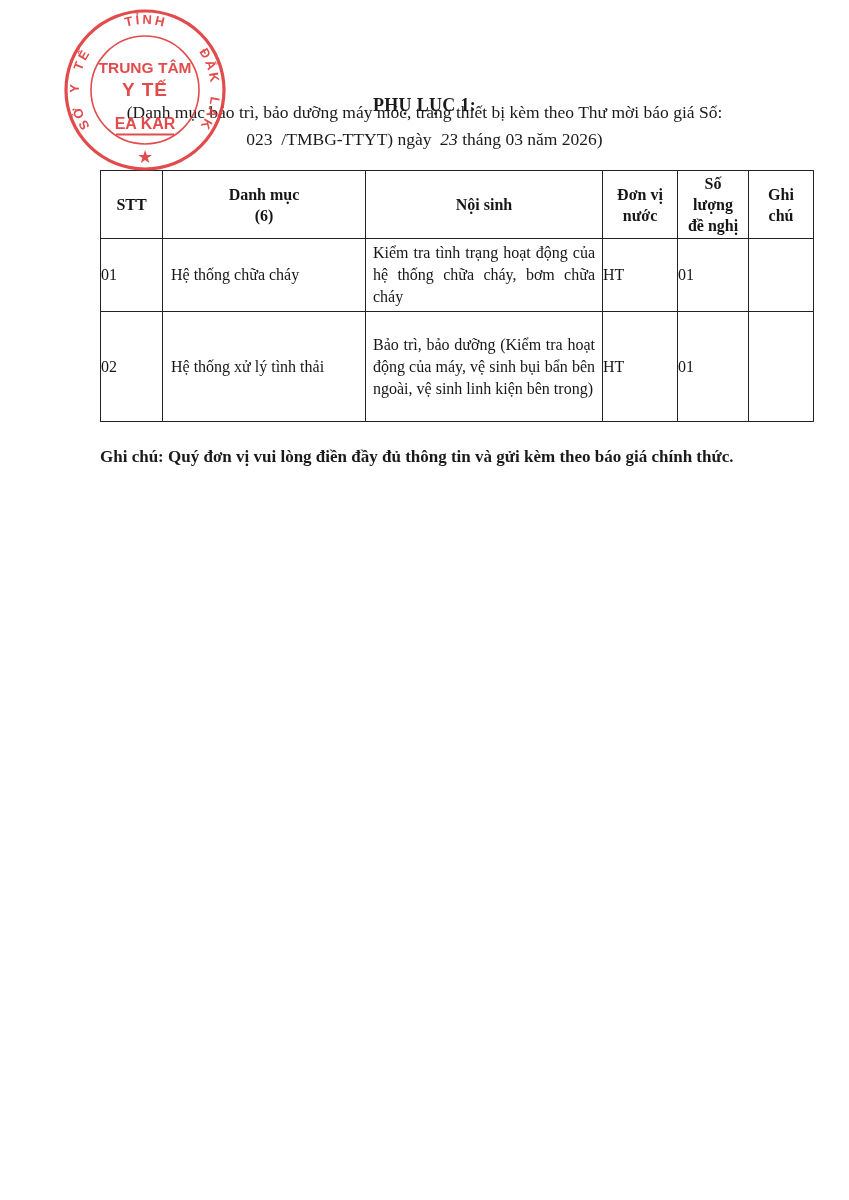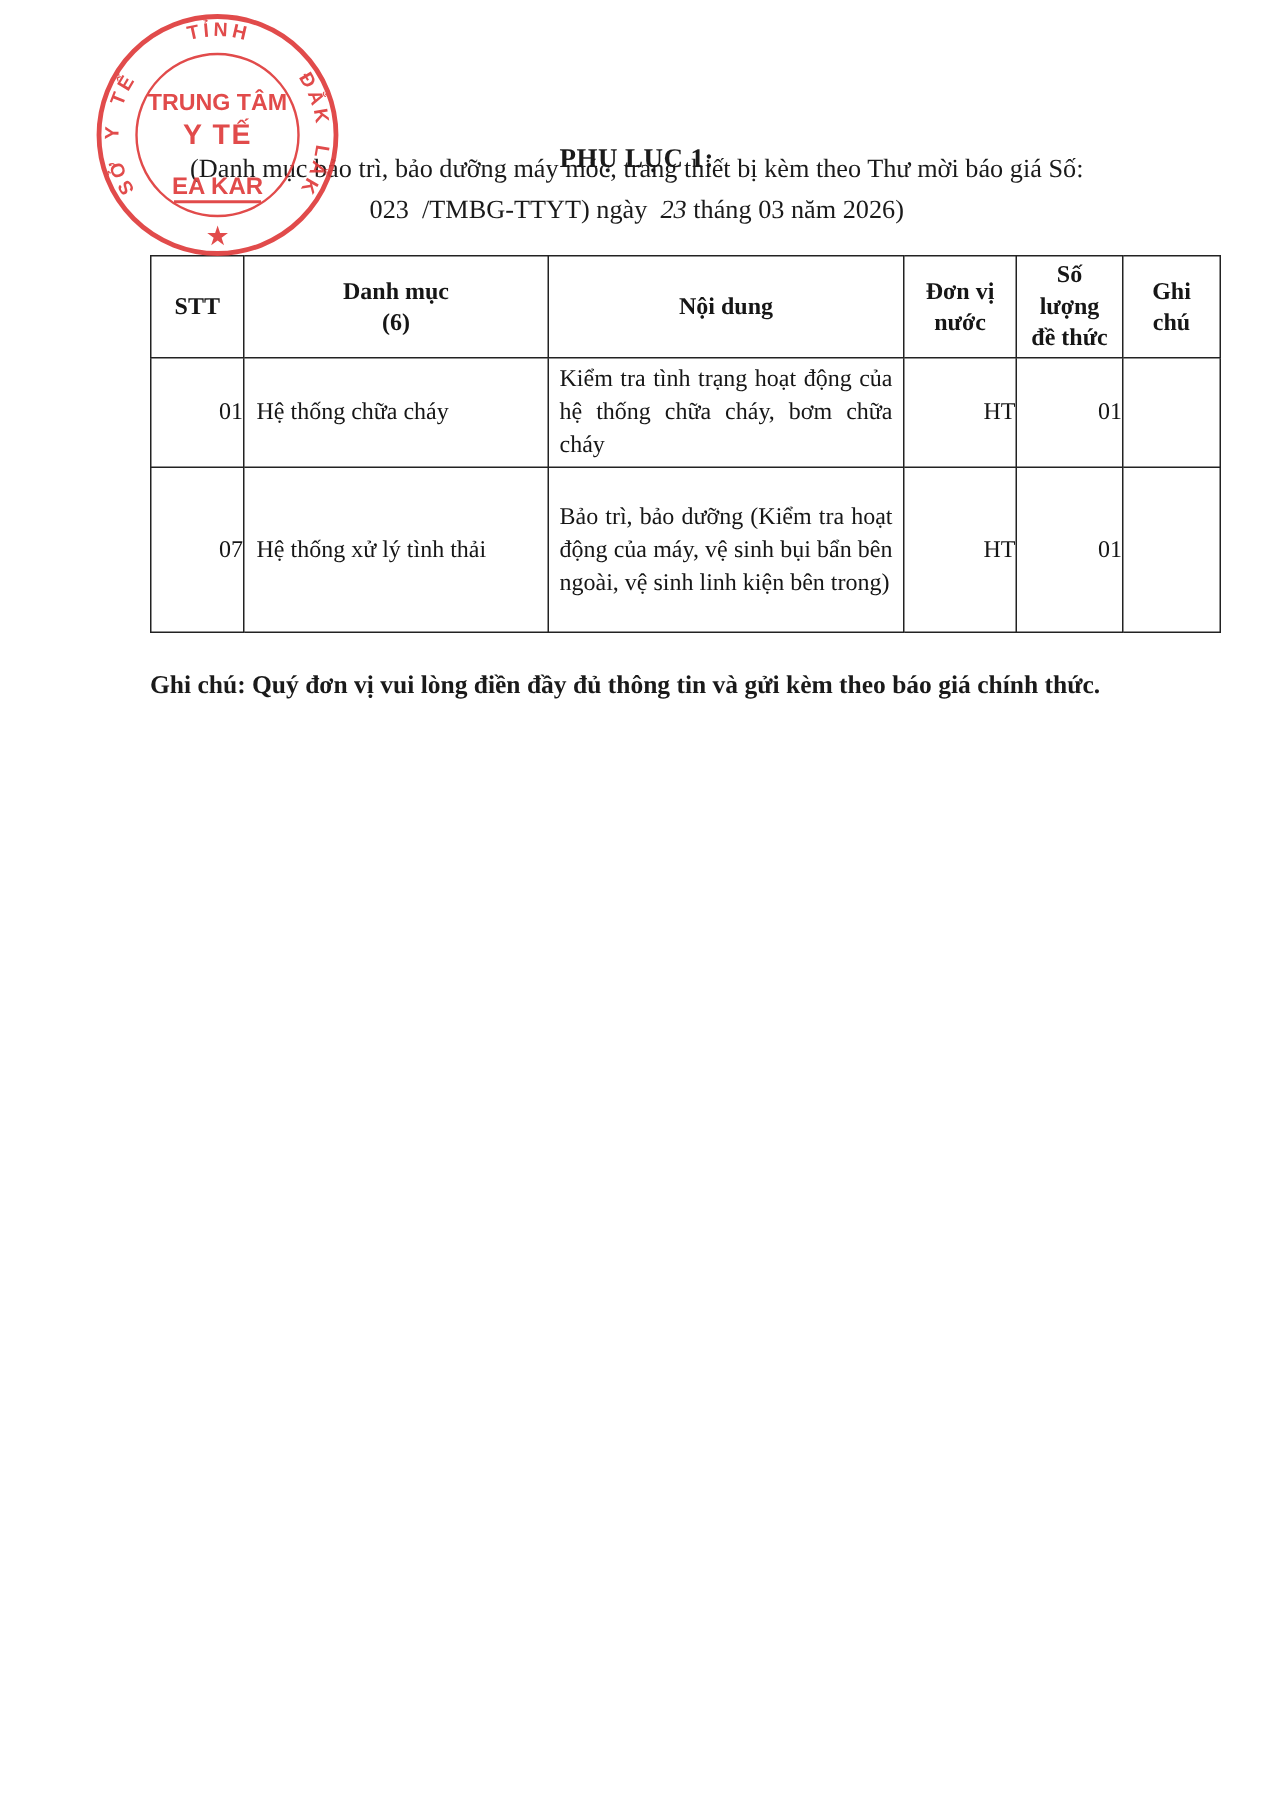--- a/index.html
+++ b/index.html
@@ -76,21 +76,21 @@
   .main-table th {
     font-weight: bold;
     text-align: center;
     white-space: pre-line;
     line-height: 21px;
     height: 68px;
     padding: 2px 3px;
   }
   .main-table td { height: 70px; line-height: 22px; }
   .row-tall td { height: 110px; }
-  .cell-center { text-align: right; }
+  .cell-center { text-align: left; }
   .cell-left { text-align: left; padding-left: 8px; padding-right: 4px; }
   .cell-justify {
     text-align: justify;
     text-align-last: left;
     padding: 3px 7px;
     font-family: Liberation Serif, serif;
   }
 
   
   .footer-note {
@@ -141,41 +141,41 @@
       <col style="width:237px">
       <col style="width:75px">
       <col style="width:71px">
       <col style="width:65px">
     </colgroup>
     <thead>
       <tr>
         <th>STT</th>
         <th>Danh mục
 (6)</th>
-        <th>Nội dung</th>
+        <th>Nội sinh</th>
         <th>Đơn vị
 nước</th>
         <th>Số
 lượng
-đề thức</th>
+đề nghị</th>
         <th>Ghi
 chú</th>
       </tr>
     </thead>
     <tbody>
       <tr>
         <td class="cell-center">01</td>
         <td class="cell-left">Hệ thống chữa cháy</td>
         <td class="cell-justify">Kiểm tra tình trạng hoạt động của hệ thống chữa cháy, bơm chữa cháy</td>
         <td class="cell-center">HT</td>
         <td class="cell-center">01</td>
         <td class="cell-center"></td>
       </tr>
       <tr class="row-tall">
-        <td class="cell-center">07</td>
+        <td class="cell-center">02</td>
         <td class="cell-left">Hệ thống xử lý tình thải</td>
         <td class="cell-justify">Bảo trì, bảo dưỡng (Kiểm tra hoạt động của máy, vệ sinh bụi bẩn bên ngoài, vệ sinh linh kiện bên trong)</td>
         <td class="cell-center">HT</td>
         <td class="cell-center">01</td>
         <td class="cell-center"></td>
       </tr>
     </tbody>
   </table>
 
   <div class="footer-note">Ghi chú: Quý đơn vị vui lòng điền đầy đủ thông tin và gửi kèm theo báo giá chính thức.</div>

